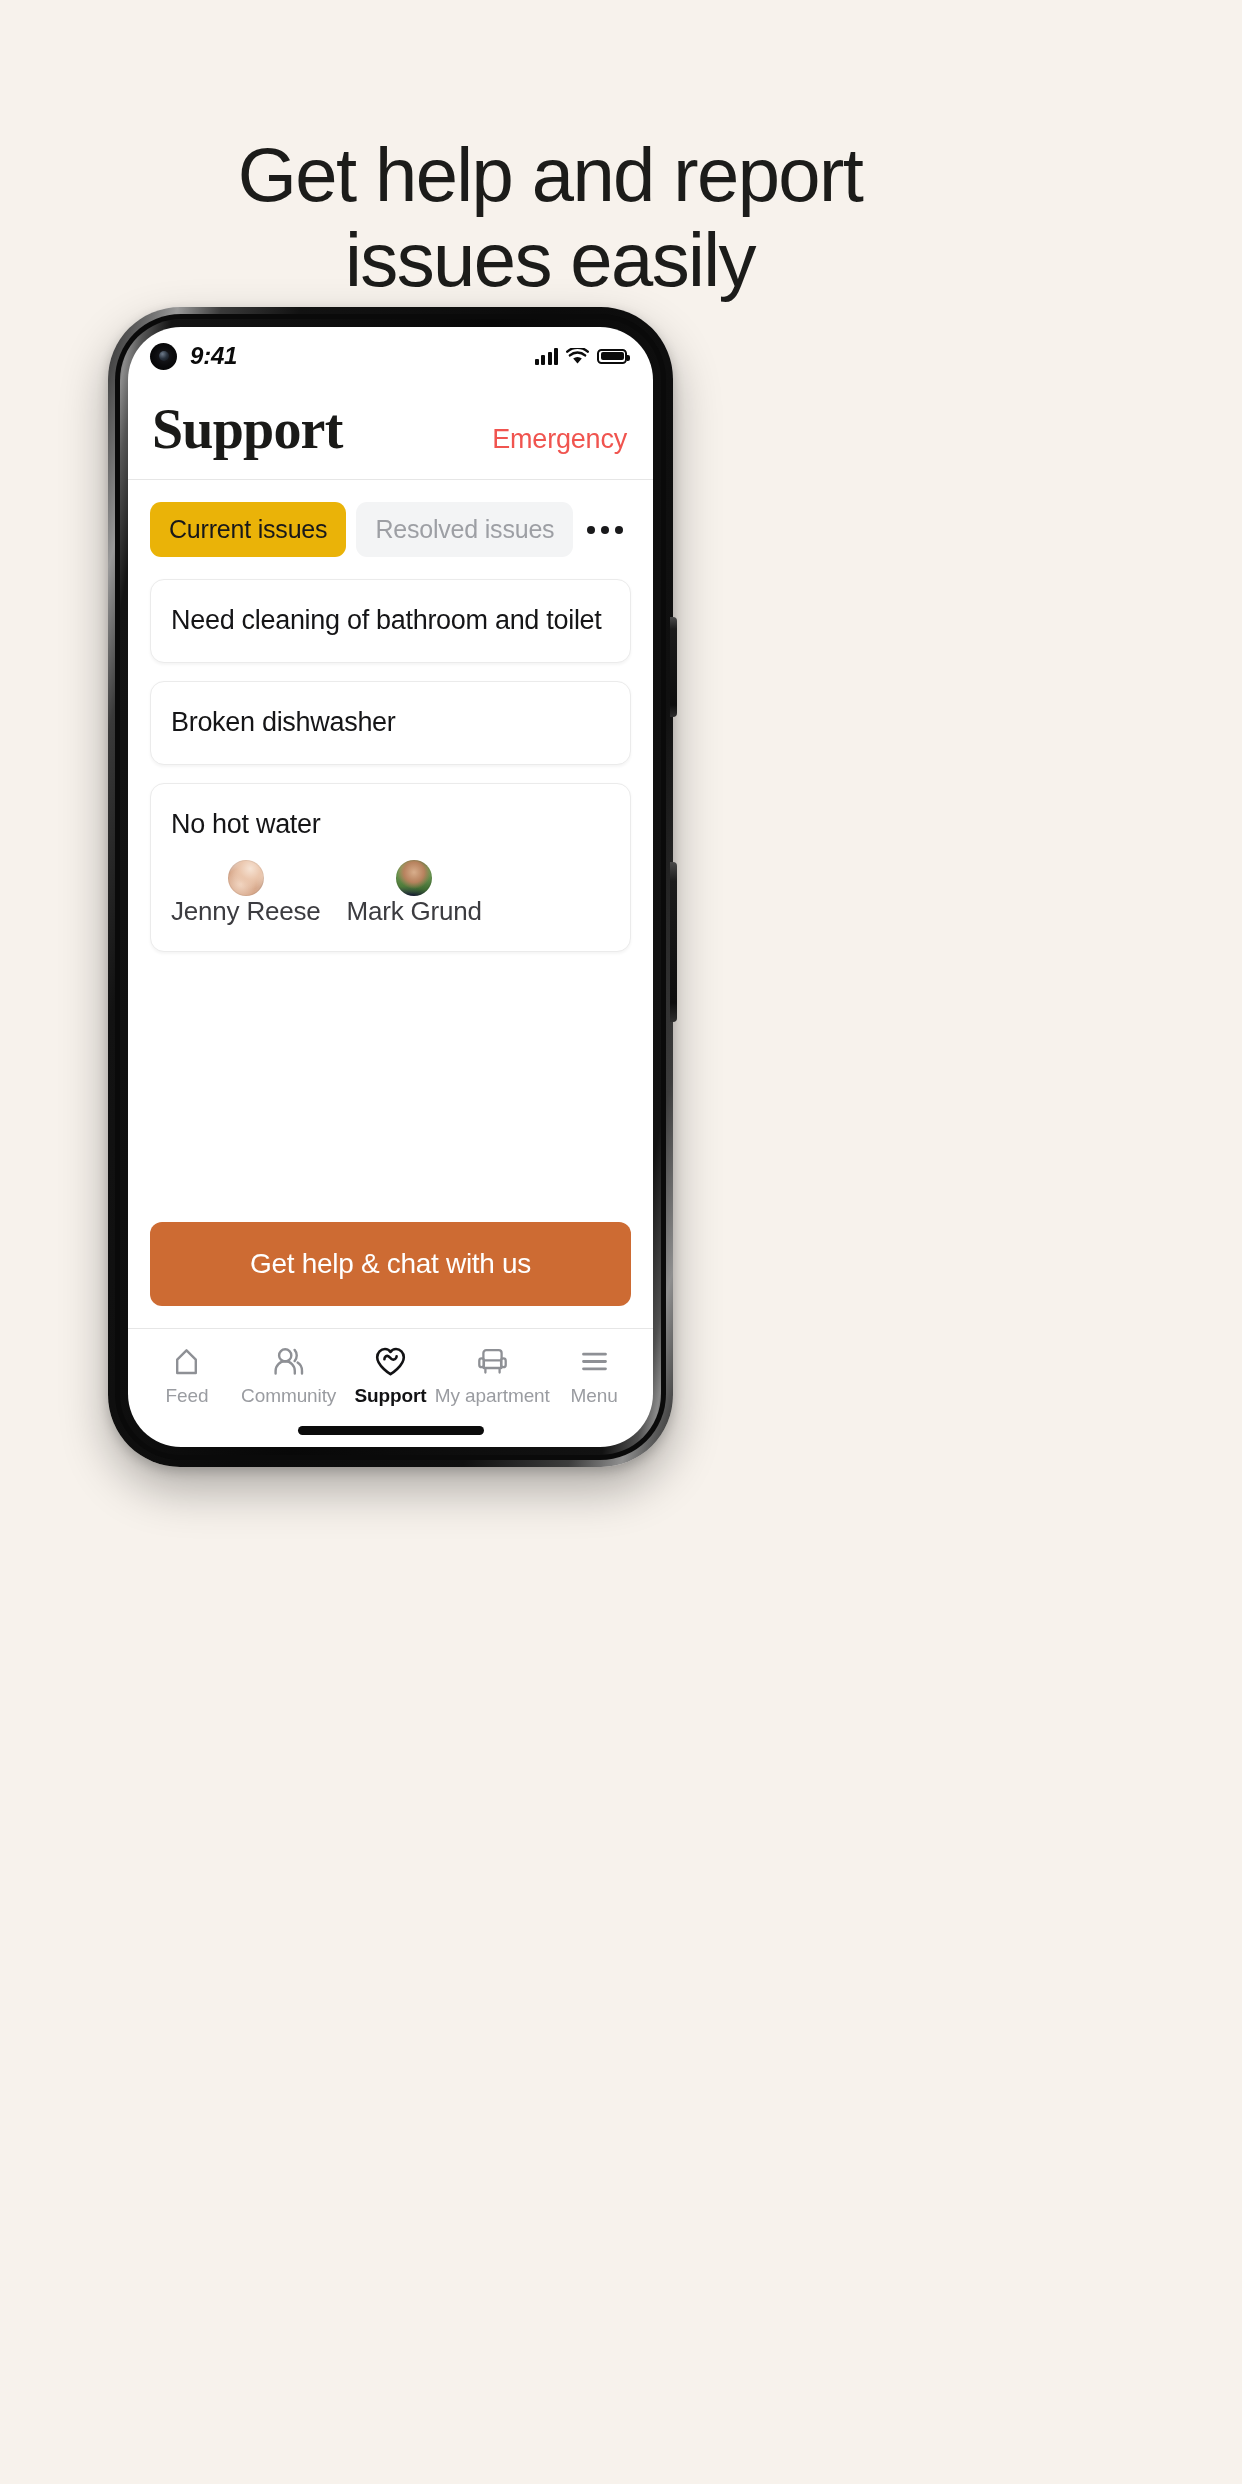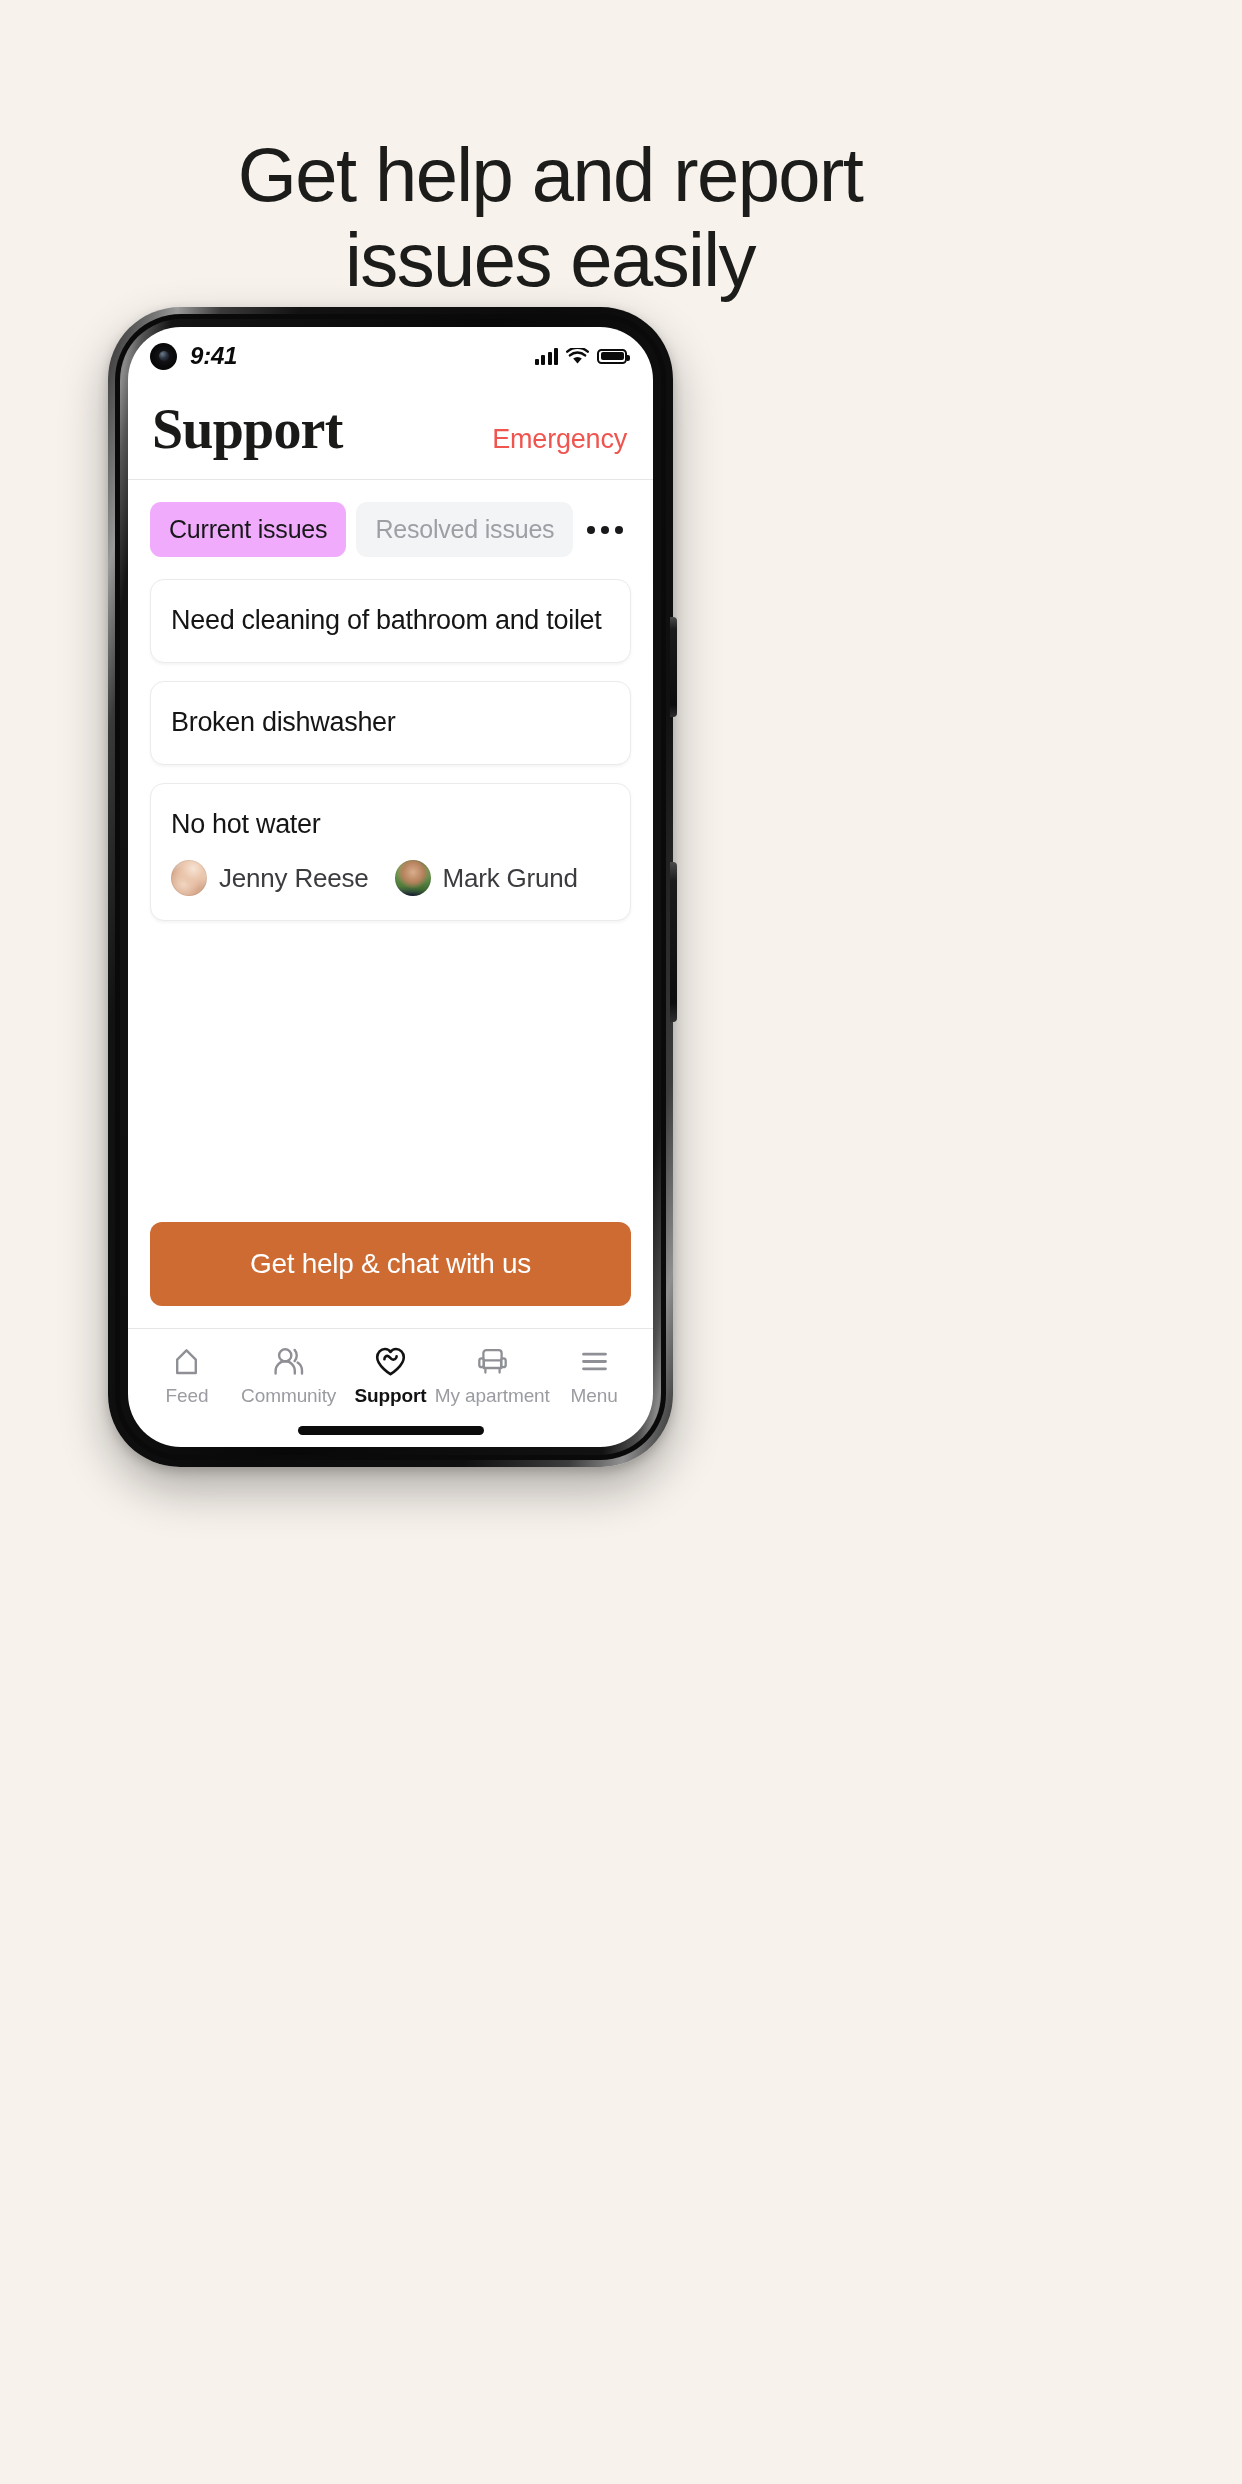--- a/index.html
+++ b/index.html
@@ -195,21 +195,21 @@
     gap: 10px;
   }
   .chip {
     padding: 13px 19px;
     border-radius: 11px;
     font-size: 25px;
     letter-spacing: -0.2px;
     cursor: pointer;
     white-space: nowrap;
   }
-  .chip.active { background: #f0abfc; color: #18181A; }
+  .chip.active { background: #eab308; color: #18181A; }
   .chip.inactive { background: #F3F4F5; color: #9D9FA4; }
   .kebab {
     margin-left: auto;
     margin-right: 8px;
     display: flex;
     gap: 6px;
     cursor: pointer;
     padding: 10px 4px;
   }
   .kebab i { width: 8px; height: 8px; border-radius: 50%; background: #19191B; display: block; }
@@ -236,21 +236,21 @@
     color: #151517;
     letter-spacing: -0.3px;
     line-height: 1.25;
   }
   .assignees {
     display: flex;
     align-items: center;
     gap: 26px;
     margin-top: 19px;
   }
-  .assignee { display: flex; align-items: center; gap: 12px; }
+  .assignee { display: flex; align-items: center; gap: 0; flex-direction: column; }
   .avatar {
     width: 36px; height: 36px;
     border-radius: 50%;
     flex: 0 0 36px;
     background-size: cover;
     background-position: center;
     box-shadow: 0 0 0 1px rgba(0,0,0,.06) inset;
   }
   .avatar.av-jenny {
     background:

